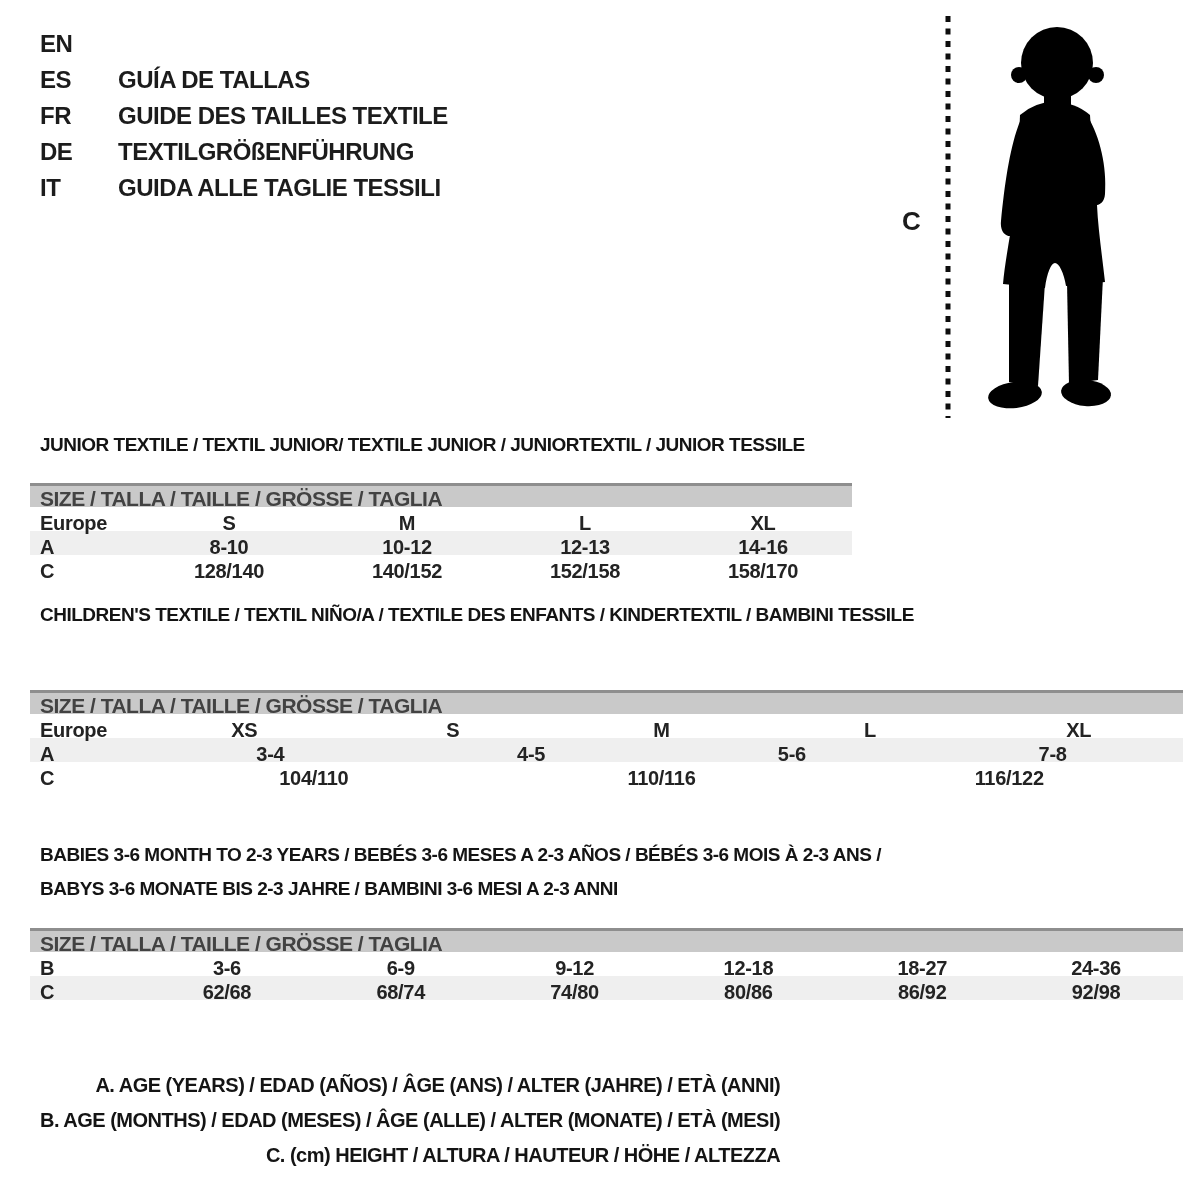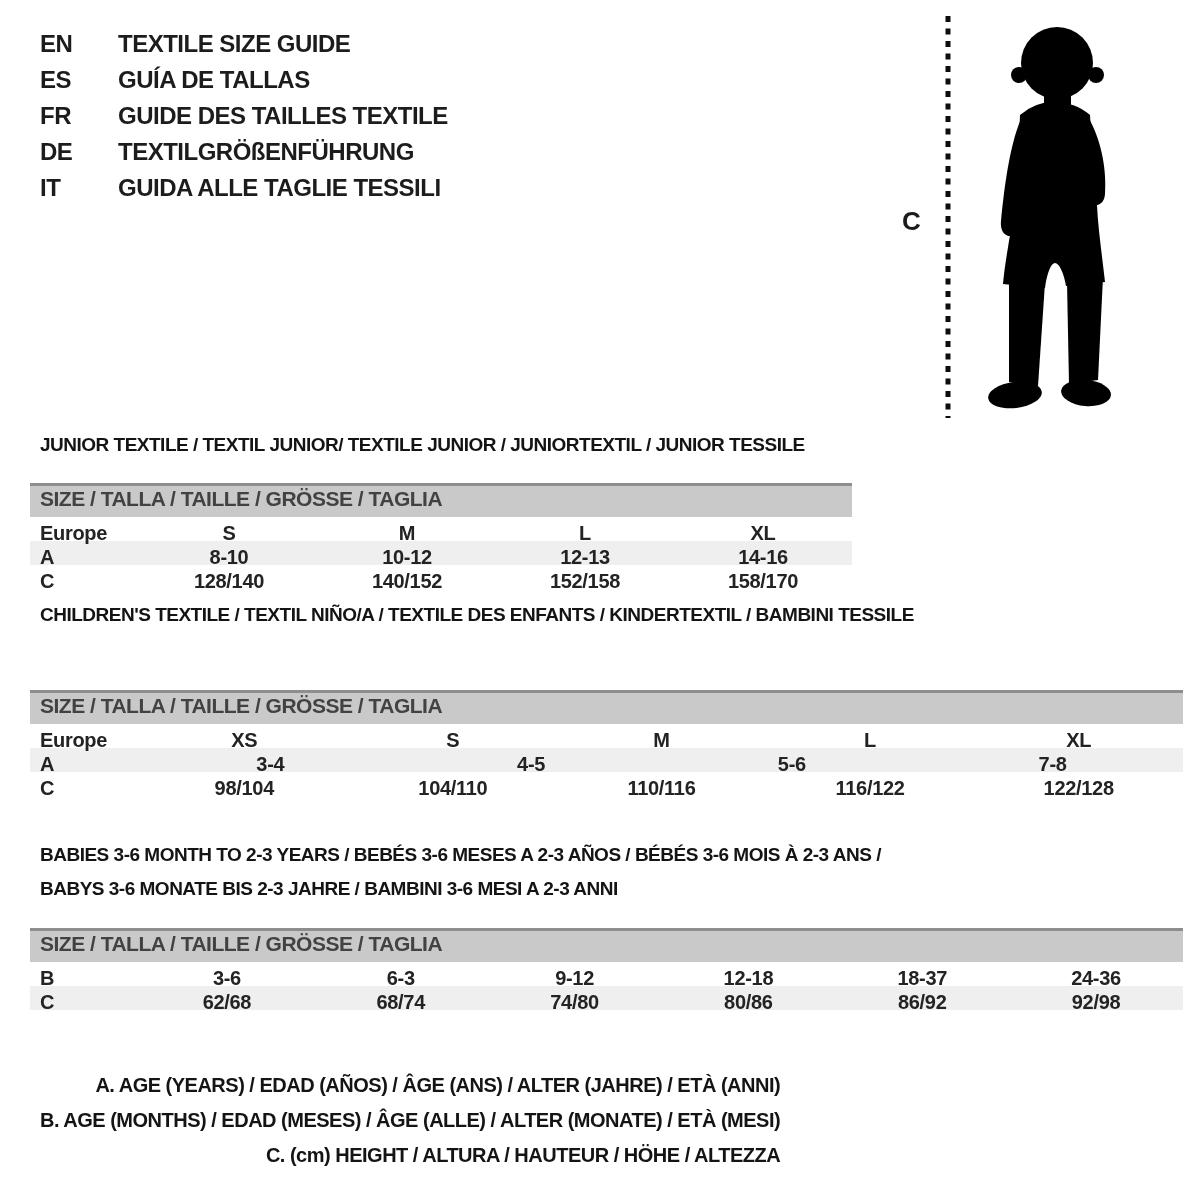--- a/index.html
+++ b/index.html
@@ -21,41 +21,40 @@
   .t-junior{top:434px;}
   .t-children{top:604px;}
   .t-babies1{top:844px;}
   .t-babies2{top:878px;}
   
   .size-table{position:absolute;left:30px;}
   .tbl-junior{top:483px;width:822px;}
   .tbl-children{top:690px;width:1153px;}
   .tbl-babies{top:928px;width:1153px;}
   .bar{
-    box-sizing:border-box;height:34px;background:#c9c9c9;border-top:3px solid #8e8e8e;
+    box-sizing:border-box;height:24px;background:#c9c9c9;border-top:3px solid #8e8e8e;
     padding-left:10px;font-size:21px;line-height:26px;font-weight:700;color:#424242;
     letter-spacing:-0.5px;white-space:nowrap;
   }
   .trow{display:flex;height:24px;line-height:32px;font-size:20px;font-weight:700;color:#232323;}
   .trow.striped{background:#efefef;}
   .rlabel{flex:0 0 110px;box-sizing:border-box;padding-left:10px;text-align:left;letter-spacing:-0.3px;}
   .cell{flex:1;text-align:center;letter-spacing:-0.3px;}
   
   .legend{position:absolute;left:40px;top:1068px;text-align:right;}
   .legend-line{font-size:20px;font-weight:700;line-height:35px;letter-spacing:-0.5px;white-space:nowrap;color:#141414;}
 </style>
 </head>
 <body>
 
 <div class="canvas">
 
   <div class="langs">
     <div class="lang-row">
       <span class="lang-code">EN</span>
-      <span class="lang-title">TEXTILE SIZE GUIDE</span>
     </div>
     <div class="lang-row">
       <span class="lang-code">ES</span>
       <span class="lang-title">GUÍA DE TALLAS</span>
     </div>
     <div class="lang-row">
       <span class="lang-code">FR</span>
       <span class="lang-title">GUIDE DES TAILLES TEXTILE</span>
     </div>
     <div class="lang-row">
@@ -129,39 +128,37 @@
     </div>
     <div class="trow striped">
       <span class="rlabel">A</span>
       <span class="cell">3-4</span>
       <span class="cell">4-5</span>
       <span class="cell">5-6</span>
       <span class="cell">7-8</span>
     </div>
     <div class="trow">
       <span class="rlabel">C</span>
-      <span class="cell">98/104</span>
       <span class="cell">104/110</span>
       <span class="cell">110/116</span>
       <span class="cell">116/122</span>
-      <span class="cell">122/128</span>
     </div>
   </div>
 
   <div class="sec-title t-babies1">BABIES 3-6 MONTH TO 2-3 YEARS / BEBÉS 3-6 MESES A 2-3 AÑOS / BÉBÉS 3-6 MOIS À 2-3 ANS /</div>
   <div class="sec-title t-babies2">BABYS 3-6 MONATE BIS 2-3 JAHRE / BAMBINI 3-6 MESI A 2-3 ANNI</div>
   <div class="size-table tbl-babies">
     <div class="bar">SIZE / TALLA / TAILLE / GRÖSSE / TAGLIA</div>
     <div class="trow">
       <span class="rlabel">B</span>
       <span class="cell">3-6</span>
-      <span class="cell">6-3</span>
+      <span class="cell">6-9</span>
       <span class="cell">9-12</span>
       <span class="cell">12-18</span>
-      <span class="cell">18-37</span>
+      <span class="cell">18-27</span>
       <span class="cell">24-36</span>
     </div>
     <div class="trow striped">
       <span class="rlabel">C</span>
       <span class="cell">62/68</span>
       <span class="cell">68/74</span>
       <span class="cell">74/80</span>
       <span class="cell">80/86</span>
       <span class="cell">86/92</span>
       <span class="cell">92/98</span>

